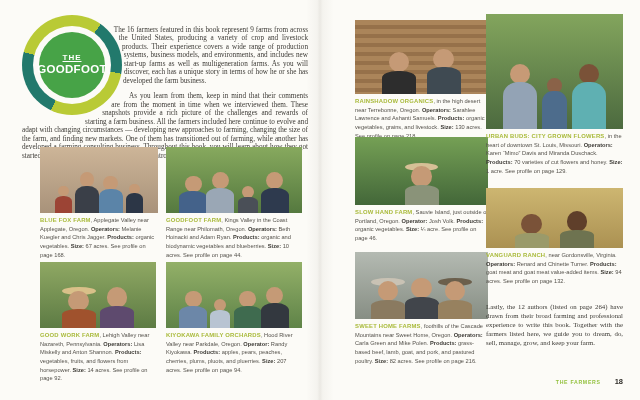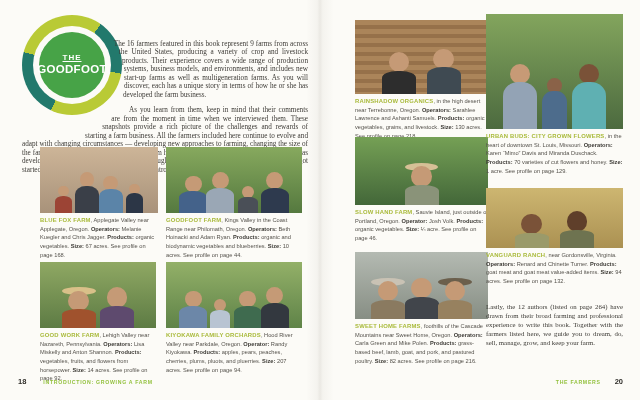--- a/index.html
+++ b/index.html
@@ -12,21 +12,21 @@
   .logo{position:absolute;left:22px;top:15px;width:100px;height:100px;}
   .ring{position:absolute;inset:0;border-radius:50%;
         background:conic-gradient(from 0deg,#b9ca35 0deg 35deg,#22796c 35deg 100deg,#b9ca35 100deg 205deg,#22796c 205deg 285deg,#b9ca35 285deg 360deg);}
   .ring-hole{position:absolute;left:11px;top:11px;width:78px;height:78px;border-radius:50%;background:#fcfbf7;}
   .logo-inner{position:absolute;left:17px;top:17px;width:66px;height:66px;border-radius:50%;background:#47a347;
         display:flex;flex-direction:column;align-items:center;justify-content:center;color:#fff;}
   .logo-inner .l1{font-size:8px;font-weight:bold;letter-spacing:1px;line-height:1.1;text-decoration:underline;}
   .logo-inner .l2{font-size:11.5px;font-weight:bold;letter-spacing:.3px;line-height:1.15;}
 
   
-  .intro{position:absolute;left:22px;top:40px;width:286px;
+  .intro{position:absolute;left:22px;top:26px;width:286px;
          font-family:"Liberation Serif",serif;font-size:7.2px;line-height:1.18;color:#3c3a35;text-align:justify;}
   .intro .spacer{float:left;width:104px;height:92px;shape-outside:circle(54px at 48px 40px);margin-right:4px;}
   .intro p{margin:0 0 7px 0;}
   .intro .p2{text-indent:12px;}
 
   
   .farm{position:absolute;margin:0;}
   .ph{position:relative;width:100%;overflow:hidden;}
   .cap{margin-top:3px;font-size:5.7px;line-height:1.5;color:#55524c;text-align:left;}
   .cap b{color:#3c3a35;}
@@ -222,22 +222,18 @@
         <div class="person" style="left: 74.3px; width: 34px; height: 36.9px;">
           <div class="head" style="background:#5f3f2a;width:20.4px;height:20.4px;left:6.8px"></div>
           <div class="torso" style="background:#6e7350;height:18.1px"></div>
         </div>
       </div>
     <figcaption class="cap"><span class="fn">VANGUARD RANCH</span>, near Gordonsville, Virginia. <b>Operators:</b> Renard and Chinette Turner. <b>Products:</b> goat meat and goat meat value-added items. <b>Size:</b> 94 acres. See profile on page 132.</figcaption>
   </figure>
 
   <p class="closing">Lastly, the 12 authors (listed on page 264) have drawn from their broad farming and professional experience to write this book. Together with the farmers listed here, we guide you to dream, do, sell, manage, grow, and keep your farm.</p>
 
-  <div class="footL">
-    <span class="pn">18</span>
-    <span class="ft">INTRODUCTION: GROWING A FARM</span>
-  </div>
   <div class="footR">
     <span class="ft">THE FARMERS</span>
-    <span class="pn">20</span>
+    <span class="pn">18</span>
   </div>
 
 </div>
 
 </body></html>

